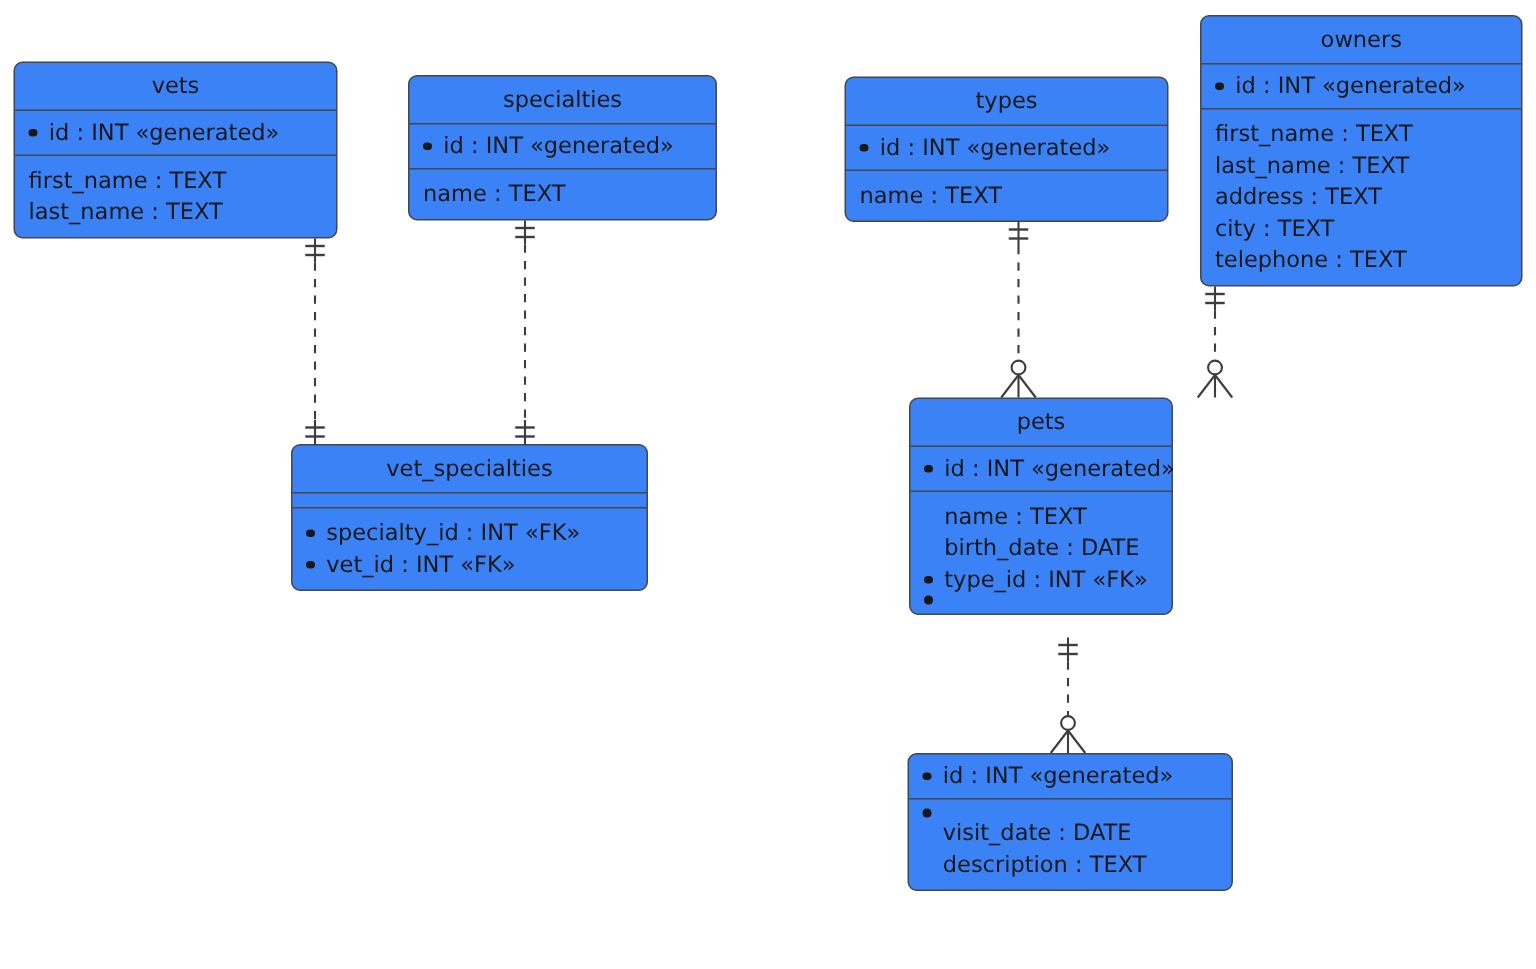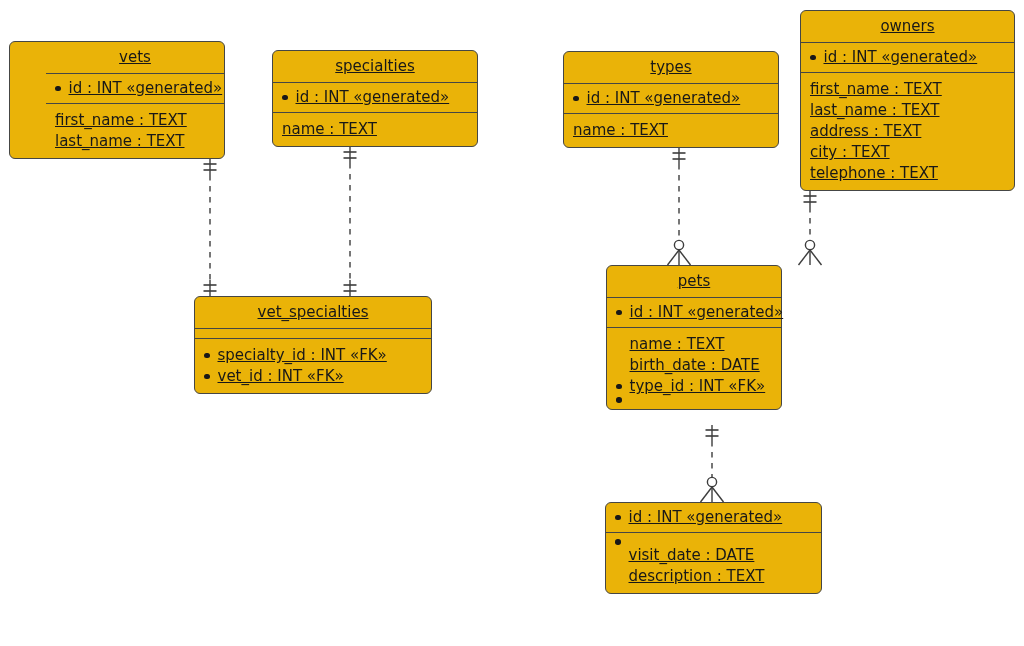--- a/index.html
+++ b/index.html
@@ -12,26 +12,25 @@
     width: 1024px;
     height: 646px;
     background: #ffffff;
     font-family: "DejaVu Sans", sans-serif;
     font-size: 15px;
     color: #181818;
     overflow: hidden;
   }
   .entity {
     position: absolute;
-    background: #eab308;
+    background: #3b82f6;
     border: 1.4px solid #454645;
     border-radius: 6px;
     box-sizing: border-box;
     line-height: 21px;
-    text-decoration: underline;
   }
   .entity-title {
     text-align: center;
     padding: 5px 8px;
     border-bottom: 1px solid #454645;
     line-height: 21px;
     white-space: nowrap;
   }
   .entity-pk {
     padding: 4px 9px;
@@ -63,21 +62,21 @@
   }
   .connector {
     position: absolute;
     overflow: visible;
   }
 </style>
 </head>
 <body>
 
 <div id="canvas">
-    <div class="entity" style="left: 9px; top: 41px; width: 216px; padding-left: 36px;">
+    <div class="entity" style="left: 9px; top: 41px; width: 216px;">
       <div class="entity-title">vets</div>
       <div class="entity-pk">
         <div class="field-row">
           <span class="bullet"></span>
           <span>id : INT «generated»</span>
         </div>
       </div>
       <div class="entity-attrs">
         <div class="field-row">
           <span>first_name : TEXT</span>

